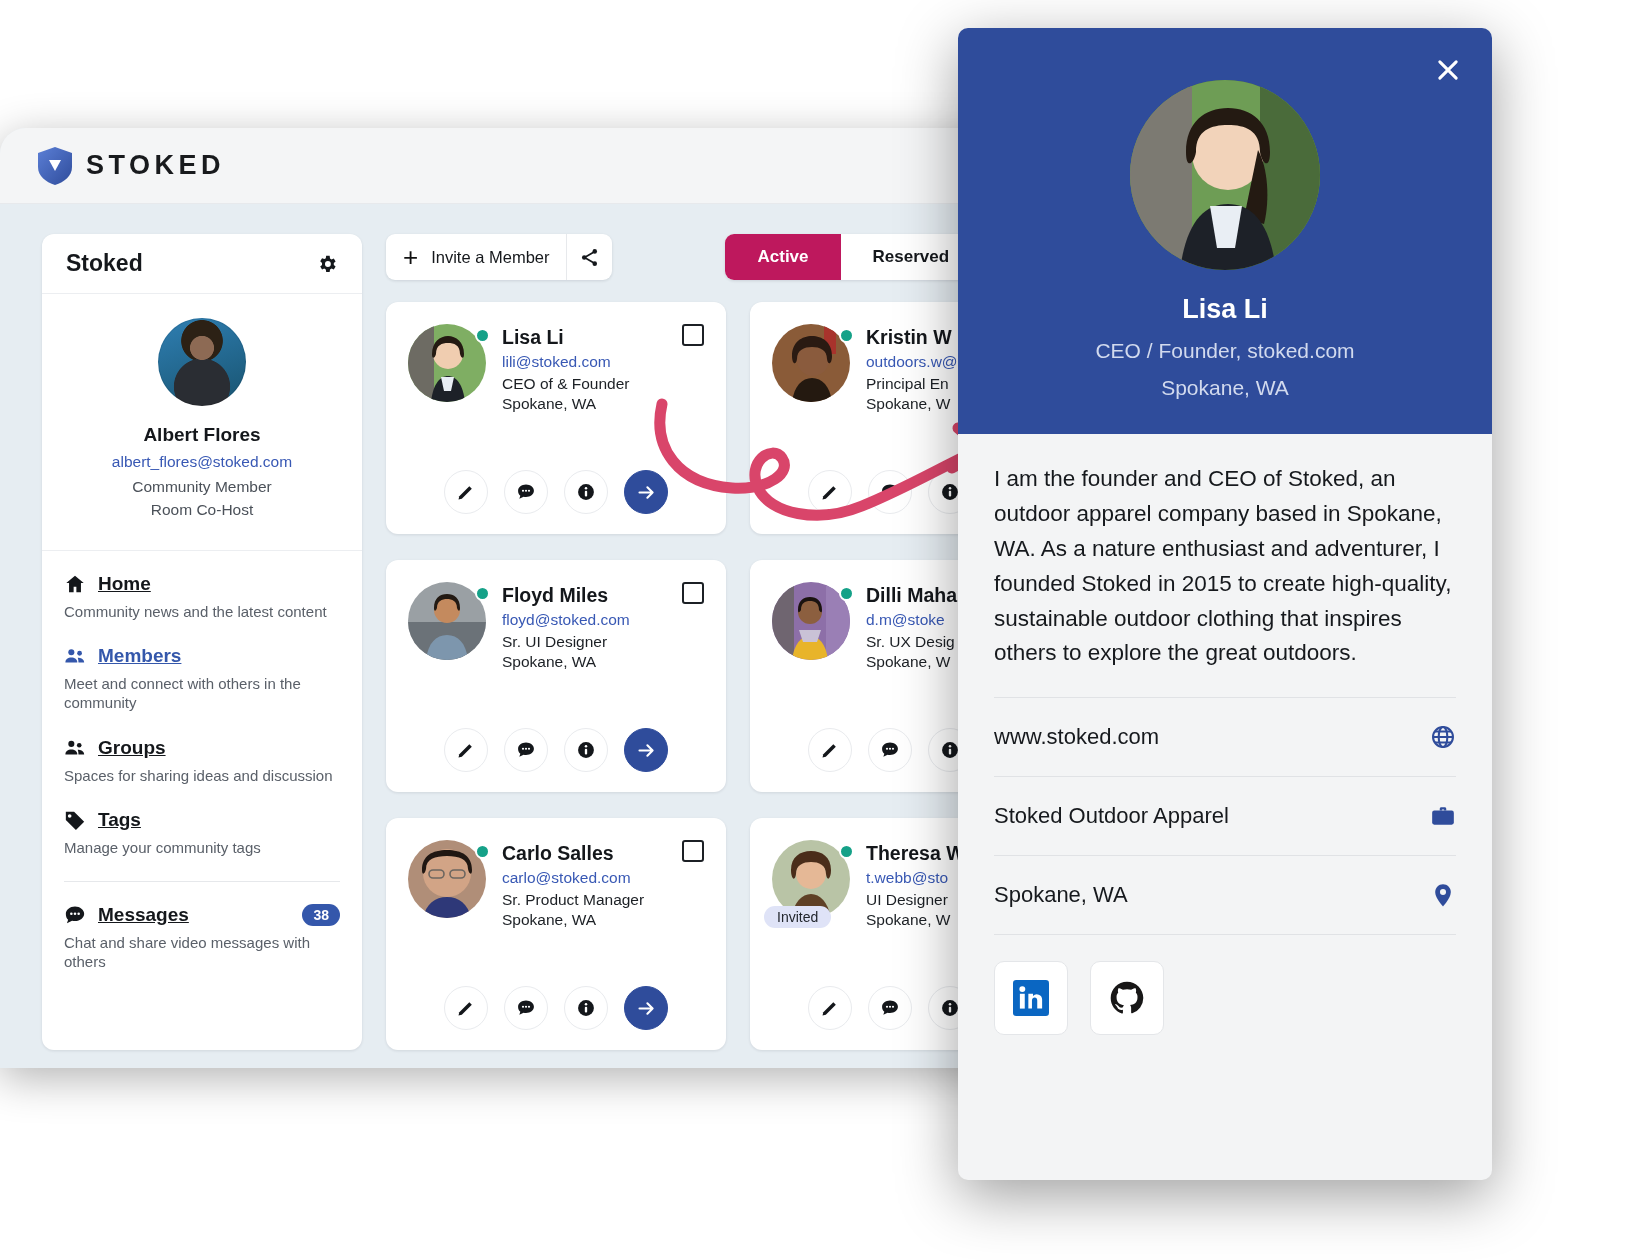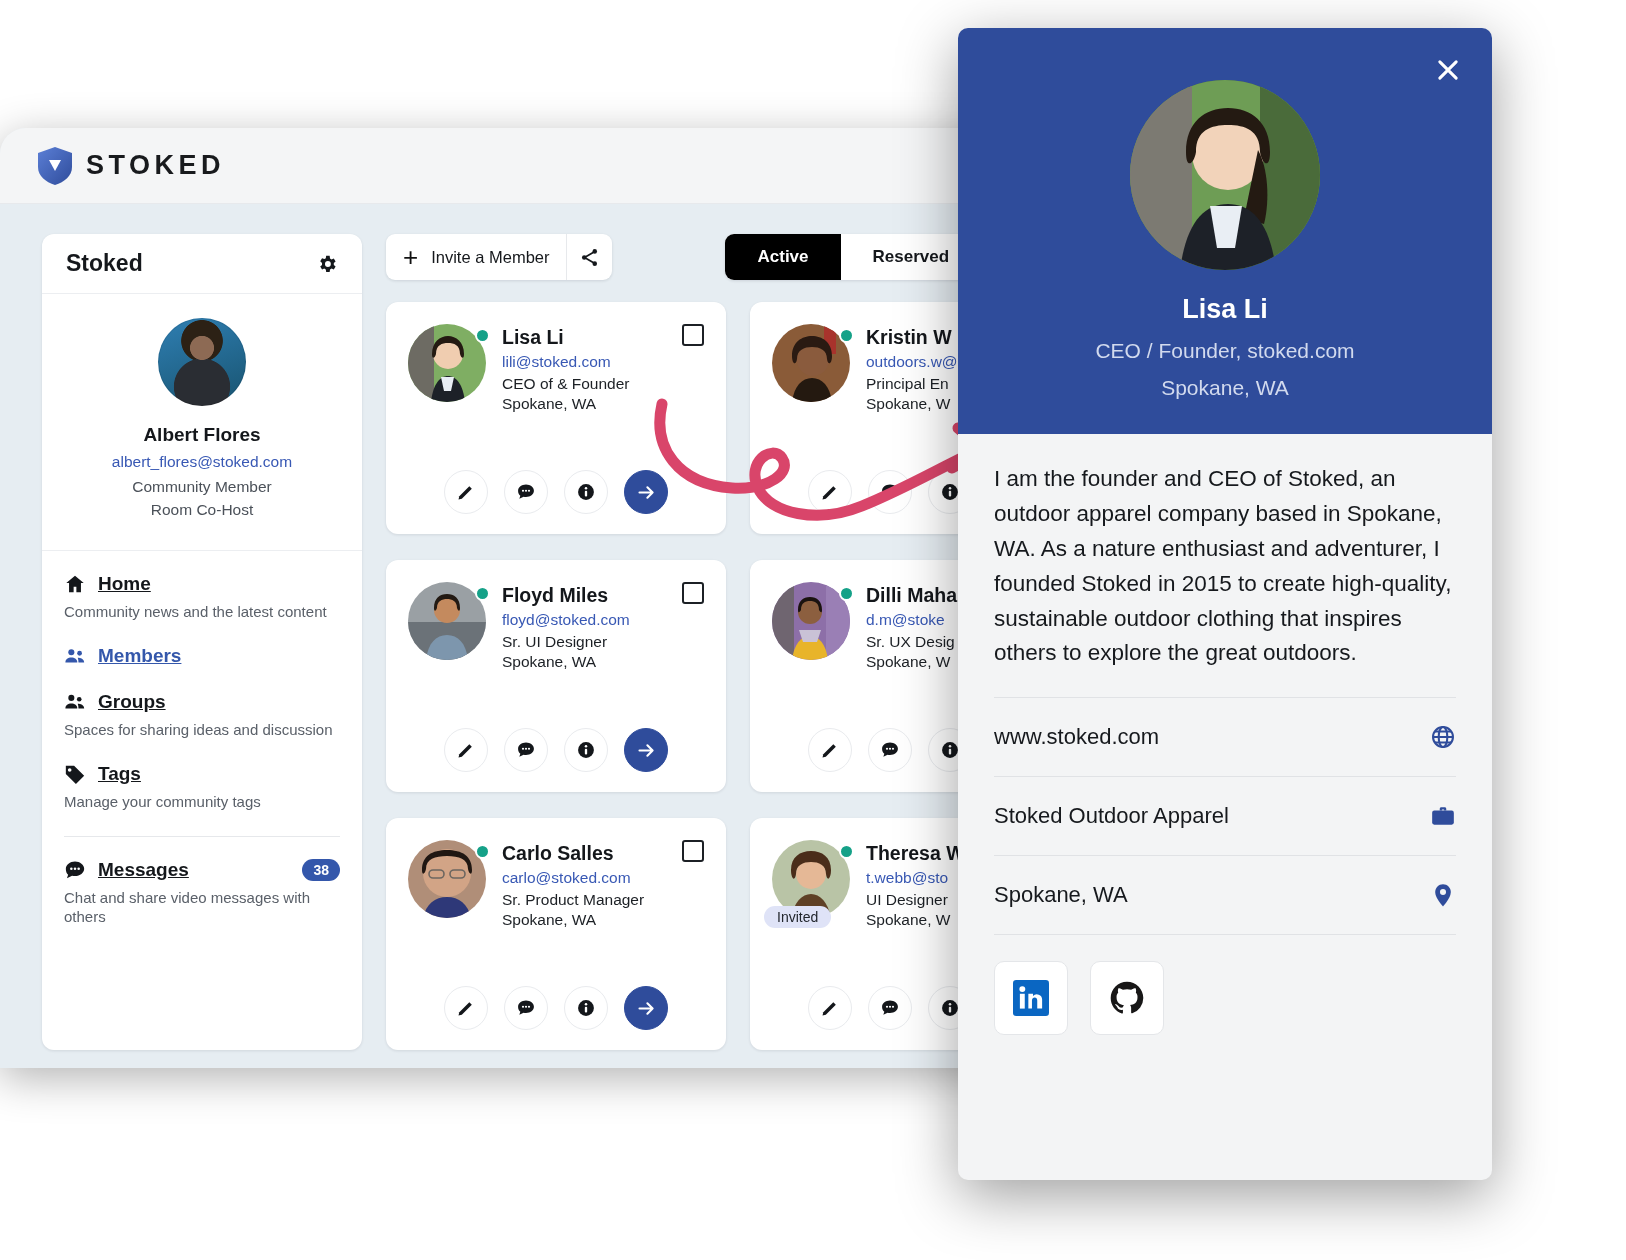--- a/index.html
+++ b/index.html
@@ -85,21 +85,21 @@
   .plus { font-size: 26px; color: #111; font-weight: 400; line-height: 1; }
   .invite-label { font-size: 16.5px; color: #15181c; font-weight: 400; white-space: nowrap; }
   .share-btn {
     width: 46px; display: flex; align-items: center; justify-content: center;
     border-left: 1px solid #e7e9ec;
   }
   .tabs { display: flex; background: #fff; border-radius: 9px; overflow: hidden;
           box-shadow: 0 1px 3px rgba(16,24,40,.12); height: 46px; margin-left: 95px; }
   .tab { padding: 0 32px; display: flex; align-items: center; font-size: 17px;
          color: #15181c; font-weight: 600; }
-  .tab.sel { background: #000000; color: #fff; }
+  .tab.sel { background: #be185d; color: #fff; }
 
   .grid { display: grid; grid-template-columns: repeat(2, 340px); gap: 26px 24px; }
   .card {
     background: #fff; border-radius: 12px; padding: 22px 22px 20px;
     box-shadow: 0 1px 3px rgba(16,24,40,.10); height: 232px; position: relative;
   }
   .card-top { display: flex; gap: 16px; }
   .av-wrap { position: relative; width: 78px; height: 78px; flex: none; text-align: center; }
   .av { width: 78px; height: 78px; border-radius: 50%; overflow: hidden; }
   .dot {
@@ -214,20 +214,21 @@
               <span class="nav-ic">
                 <svg viewBox="0 0 24 24" width="22" height="22" fill="#3457ab">
                   <circle cx="8" cy="8" r="3.3"></circle>
                     <circle cx="17" cy="9" r="2.6"></circle>
                   <path d="M1.5 19c0-3.4 2.9-5.3 6.5-5.3s6.5 1.9 6.5 5.3z"></path>
                   <path d="M15 13.9c3 .1 7 1.3 7 5.1h-6.2c0-2-.3-3.7-.8-5.1z"></path>
                 </svg>
               </span>
               <span class="nav-label">Members</span>
             </div>
+            <div class="nav-desc">Meet and connect with others in the community</div>
           </div>
 
           <div class="nav-item">
             <div class="nav-row">
               <span class="nav-ic">
                 <svg viewBox="0 0 24 24" width="22" height="22" fill="#14171b">
                   <circle cx="8" cy="7.5" r="3.3"></circle>
                     <circle cx="16.6" cy="9" r="2.5"></circle>
                   <path d="M1.5 19c0-3.4 2.9-5.3 6.5-5.3s6.5 1.9 6.5 5.3z"></path>
                   <path d="M15 13.9c3 .1 7 1.3 7 5.1h-6.2c0-2-.3-3.7-.8-5.1z"></path>

